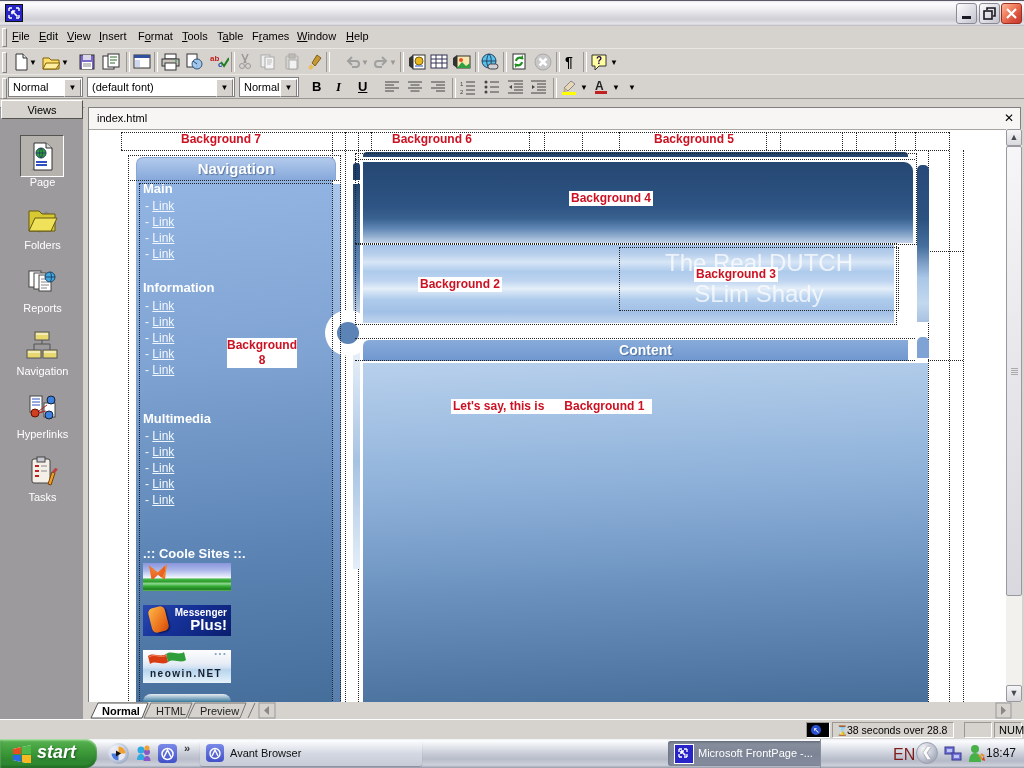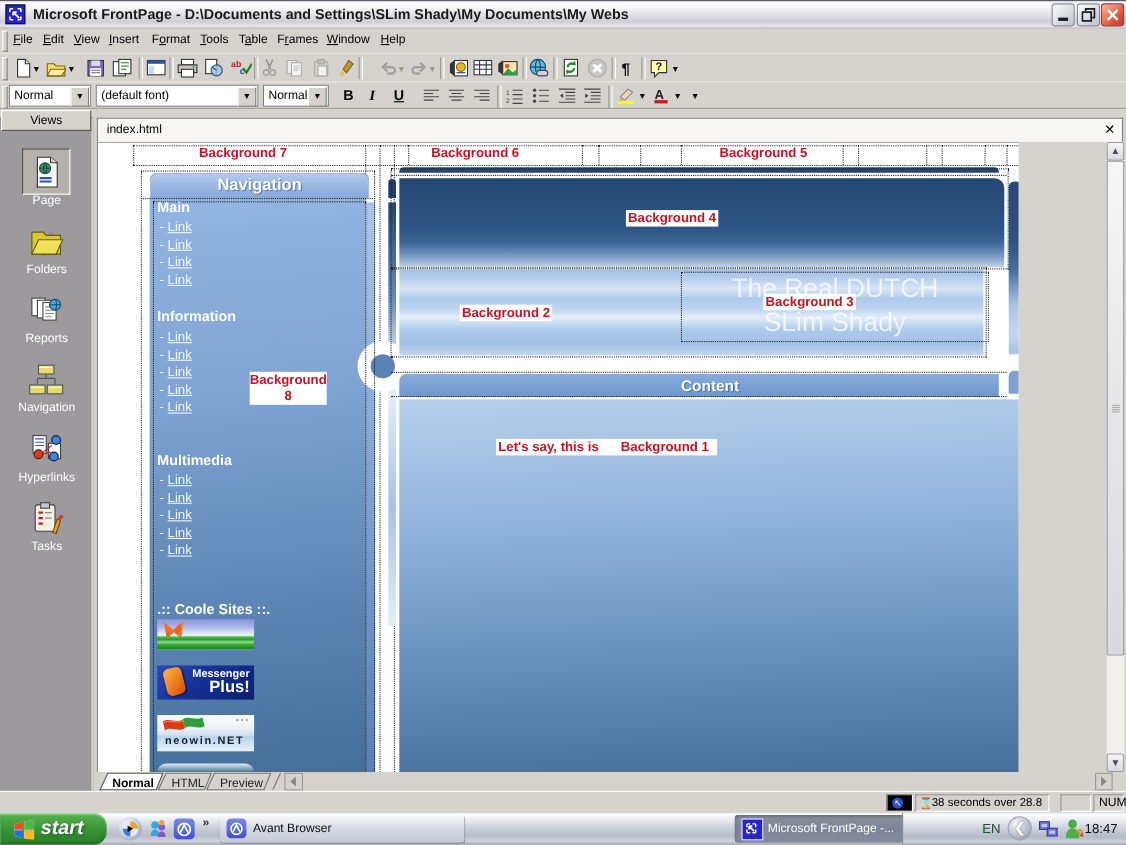--- a/index.html
+++ b/index.html
@@ -30,21 +30,21 @@
 
 #main{left:0;top:99px;width:1024px;height:620px;background:#d6d3ce;}
 
 #sidebar{left:0;top:8px;width:85px;height:612px;background:#9c9a9c;border-top:1px solid #808080;border-right:2px solid #d6d3ce;box-sizing:border-box;}
 #viewshdr{left:1px;top:1px;width:82px;height:19px;background:#d6d3ce;border:1px solid #fff;border-right-color:#55534e;border-bottom-color:#55534e;box-sizing:border-box;text-align:center;font-size:11px;color:#000;padding-top:3px;}
 .viewlbl{position:absolute;width:85px;text-align:center;color:#fff;font-size:11px;}
 .viewicon{position:absolute;left:24px;width:36px;height:36px;}
 #pagesel{left:20px;top:36px;width:44px;height:42px;background:#b5b2ad;border:1px solid #55534e;border-right-color:#fff;border-bottom-color:#fff;box-sizing:border-box;}
 
 #tabbar{left:88px;top:8px;width:933px;height:22px;background:#f7f6f5;border:1px solid #808080;border-bottom:none;box-sizing:border-box;font-size:11px;color:#000;}
-#canvas{left:88px;top:30px;width:838px;height:573px;background:#fff;border-left:1px solid #808080;box-sizing:border-box;overflow:hidden;}
+#canvas{left:88px;top:30px;width:918px;height:573px;background:#fff;border-left:1px solid #808080;box-sizing:border-box;overflow:hidden;}
 #vscroll{left:1006px;top:30px;width:16px;height:573px;background:#f2f1ee;}
 .sbtn{position:absolute;left:0px;width:16px;height:17px;border:1px solid #9a99a0;border-radius:2px;background:linear-gradient(180deg,#f6f6f8,#d8d8de);box-sizing:border-box;text-align:center;font-size:9px;line-height:15px;color:#4a4a52;}
 #btabs{left:88px;top:603px;width:933px;height:17px;background:#d6d3ce;font-size:11px;}
 
 #statusbar{left:0;top:719px;width:1024px;height:20px;background:#d6d3ce;border-top:1px solid #fff;box-sizing:border-box;font-size:11px;color:#000;}
 .stbox{position:absolute;top:2px;height:16px;border:1px solid #9a9890;border-right-color:#fff;border-bottom-color:#fff;box-sizing:border-box;}
 
 #taskbar{left:0;top:739px;width:1024px;height:29px;
  background:linear-gradient(180deg,#edeef3 0%,#fcfdfe 6%,#dfe2e9 30%,#c4c8d3 55%,#b8bdca 70%,#ced2db 90%,#979cab 100%);}
 #startbtn{left:0;top:739px;width:97px;height:29px;border-radius:0 12px 12px 0;
@@ -96,21 +96,20 @@
 </head>
 <body>
 <div id="root">
 
   <div class="abs" id="titlebar"></div>
   <div class="abs" id="fpicon"></div>
   <svg class="abs" style="left:7px;top:6px;" width="14" height="14">
       <path d="M2 2h3M2 2v3M12 2H9M12 2v3M2 12h3M2 12V9M12 12H9M12 12V9" stroke="#fff" stroke-width="1.4"></path>
       <path d="M10.5 10.5L5 5M5 5h3.2M5 5v3.2" stroke="#fff" stroke-width="1.7" fill="none"></path>
     </svg>
-  <div class="abs" id="titletext">Microsoft FrontPage - D:\Documents and Settings\SLim Shady\My Documents\My Webs</div>
   <div class="abs capbtn" style="left:956px;">
       <div style="position:absolute;left:5px;bottom:4px;width:9px;height:3px;background:#1a1a24;"></div>
     </div>
   <div class="abs capbtn" style="left:979px;">
       <svg width="13" height="13" style="position:absolute;left:3px;top:3px;">
         <path d="M4 3V1h8v8h-2" fill="none" stroke="#1a1a24" stroke-width="1.6"></path>
         <rect x="1" y="4" width="8" height="8" fill="none" stroke="#1a1a24" stroke-width="1.6"></rect>
       </svg>
     </div>
   <div class="abs capbtn" id="btnclose" style="left:1001px;">
@@ -544,21 +543,21 @@
     </div>
   <div class="abs taskbtn" style="left:668px;top:741px;width:222px;background:linear-gradient(180deg,#8a919f,#7d8495 50%,#858c9d);color:#fff;box-shadow:inset 0 1px 3px #5a6070;">
     <div class="abs" style="left:6px;top:3px;width:18px;height:18px;background:#2825c8;border:1px solid #fff;"></div>
     <svg class="abs" style="left:8px;top:5px;" width="14" height="14">
         <path d="M3 3h3M3 3v3M11 3H8M11 3v3M3 11h3M3 11V8M11 11H8M11 11V8" stroke="#fff" stroke-width="1.3"></path>
         <path d="M9.5 9.5L5 5M5 5h3M5 5v3" stroke="#fff" stroke-width="1.6" fill="none"></path>
       </svg>
     <span class="abs" style="left:30px;top:6px;">Microsoft FrontPage -...</span>
     </div>
   <div class="abs" style="left:820px;top:739px;width:204px;height:29px;background:linear-gradient(180deg,#eef0f4 0%,#fafbfd 8%,#dde0e8 35%,#c2c7d3 60%,#b5bac8 75%,#ccd0da 92%,#989daa 100%);border-left:1px solid #8a8f9c;"></div>
-  <div class="abs" style="left:893px;top:746px;font-size:12px;color:#14532d;">EN</div>
+  <div class="abs" style="left:893px;top:746px;font-size:16px;color:#7f1d1d;">EN</div>
   <div class="abs" style="left:916px;top:742px;width:22px;height:22px;border-radius:50%;background:radial-gradient(circle at 35% 30%,#f8f8fa,#c8ccd8 45%,#8a90a4);border:1px solid #9aa0b0;box-sizing:border-box;"></div>
   <span class="abs" style="left:922px;top:745px;font-size:12px;font-weight:bold;color:#fff;text-shadow:0 0 2px #667;">❮</span>
   <svg class="abs" style="left:944px;top:745px;" width="18" height="17">
       <rect x="1" y="2" width="9" height="7" fill="#7a70d8" stroke="#333a8a"></rect>
       <rect x="3" y="4" width="5" height="3" fill="#b8c8f8"></rect>
       <rect x="8" y="8" width="9" height="7" fill="#7a70d8" stroke="#333a8a"></rect>
       <rect x="10" y="10" width="5" height="3" fill="#b8c8f8"></rect>
     </svg>
   <svg class="abs" style="left:966px;top:743px;" width="19" height="21">
       <circle cx="9" cy="6" r="4" fill="#48b048"></circle>

